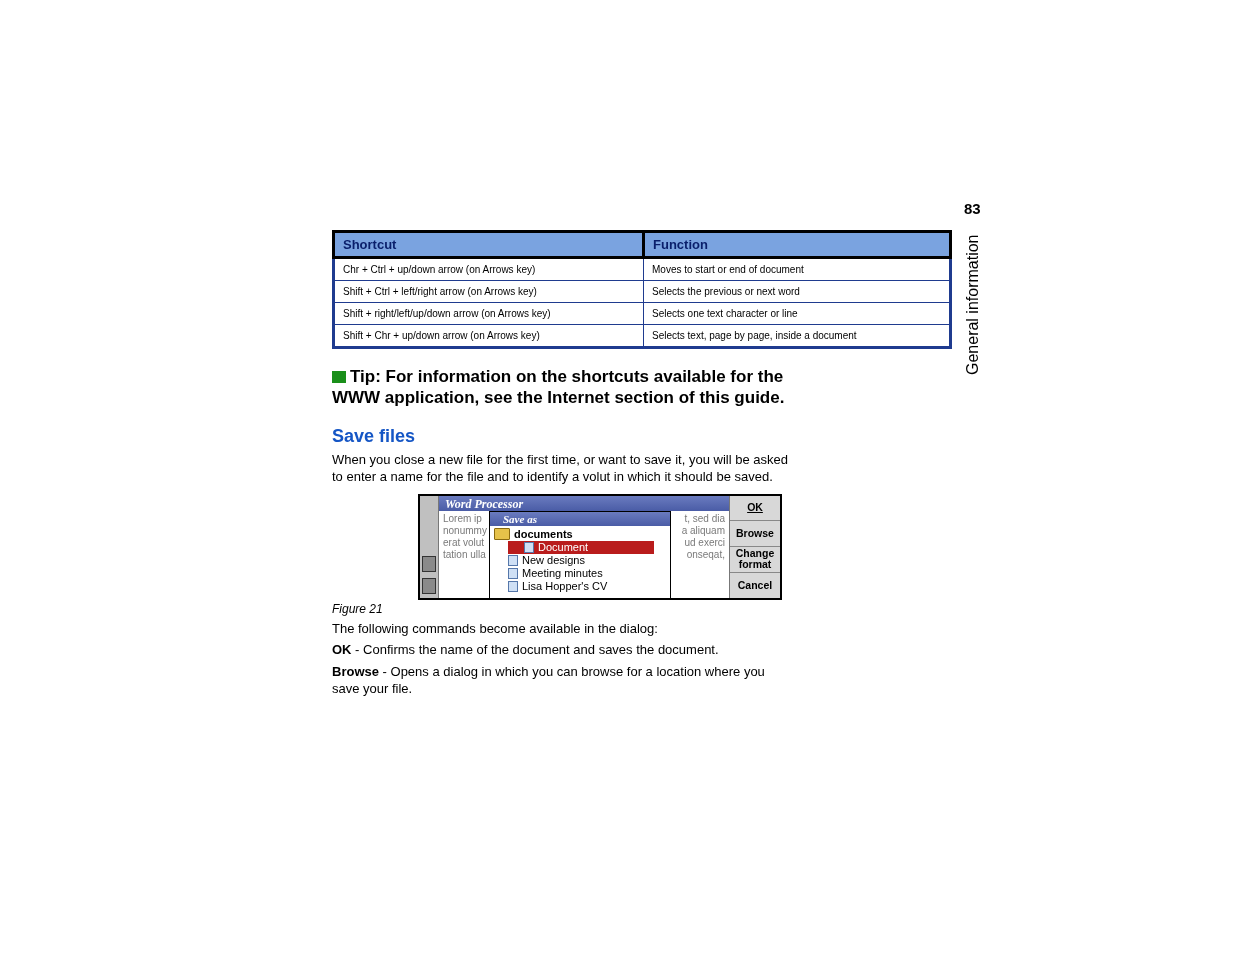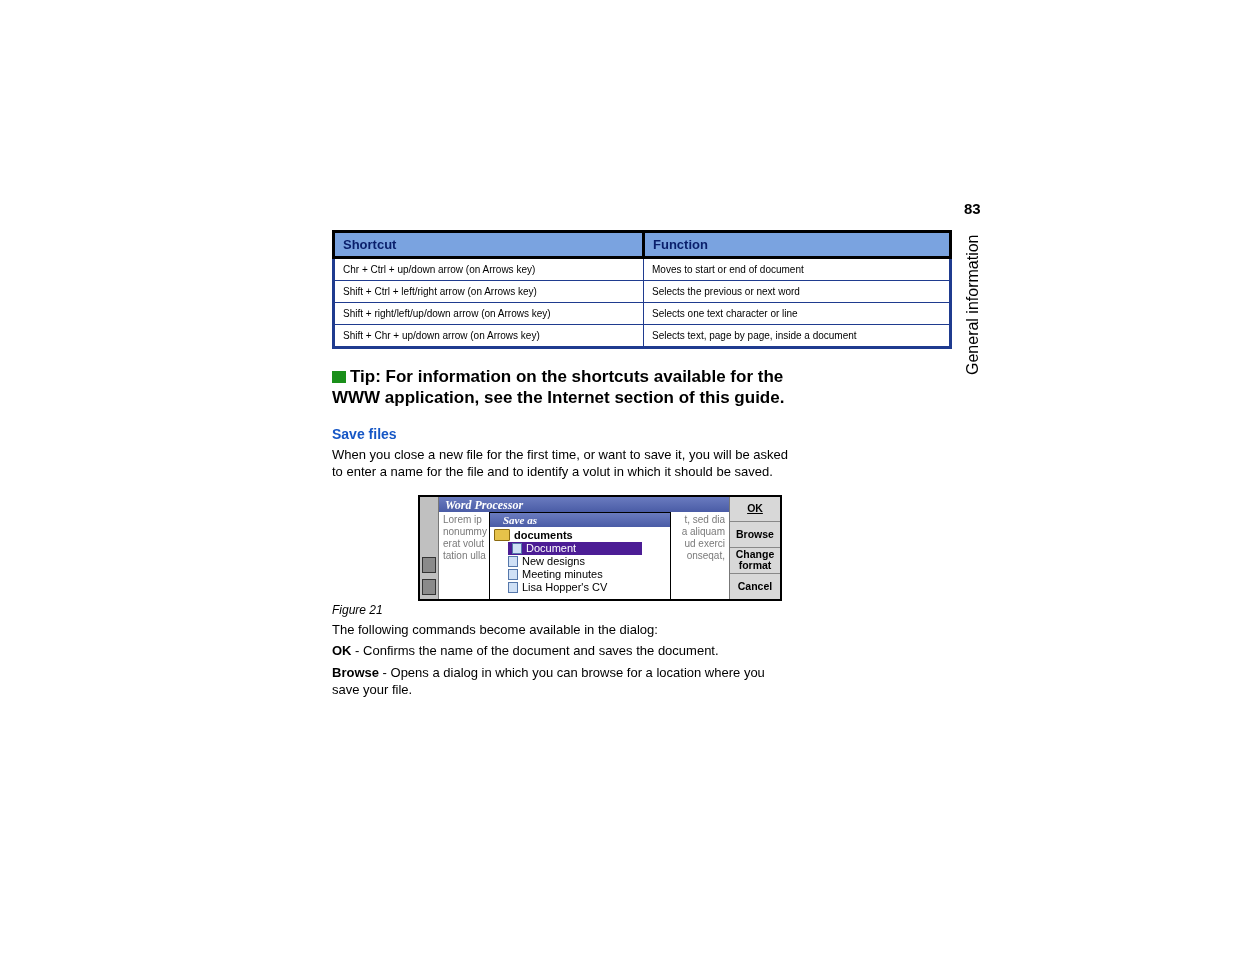--- a/index.html
+++ b/index.html
@@ -7,42 +7,42 @@
   .content{position:absolute;left:332px;top:230px;width:620px;}
   .pg-num{position:absolute;left:964px;top:200px;font-weight:bold;font-size:15px;}
   .side-label{position:absolute;left:964px;top:225px;width:20px;height:160px;font-size:16px;}
   .side-label span{display:block;transform:rotate(-90deg) translate(-150px,0);transform-origin:left top;white-space:nowrap;}
   table.shortcuts{border-collapse:collapse;width:620px;border:3px solid #1f3b8f;}
   table.shortcuts th{background:#7aa3e0;color:#0a1f6b;font-weight:bold;text-align:left;font-size:13px;padding:4px 8px;border:3px solid #000000;}
   table.shortcuts td{font-size:10px;padding:5px 8px;border:1px solid #1f3b8f;}
   table.shortcuts col.c1{width:310px;}
   .tip{font-size:17px;font-weight:bold;max-width:460px;line-height:1.25;}
   .tip .green-sq{display:inline-block;width:14px;height:12px;background:#1a8f1a;margin-right:4px;vertical-align:-1px;}
-  h2.save{color:#1556c5;font-size:14px;margin:14px 0 4px 0;font-weight:bold;}
+  h2.save{color:#1556c5;font-size:18px;margin:14px 0 4px 0;font-weight:bold;}
   p.body{font-size:13px;margin:4px 0;max-width:460px;line-height:1.35;}
   p.body b{font-weight:bold;}
   .fig-caption{font-size:12px;font-style:italic;margin-top:2px;}
   
-  .figure-wrap{margin-top:14px;margin-left:86px;}
+  .figure-wrap{margin-top:8px;margin-left:86px;}
   .device{border:2px solid #000;width:360px;height:102px;display:flex;background:#fff;}
   .dev-left{width:18px;background:#c0c0c0;border-right:1px solid #777;display:flex;flex-direction:column;align-items:center;justify-content:flex-end;gap:6px;padding-bottom:4px;}
   .dev-left .tb{width:12px;height:14px;background:#8a8a8a;border:1px solid #333;}
   .dev-main{flex:1;position:relative;overflow:hidden;}
   .dev-title{background:linear-gradient(#6a7bbf,#4a5ca6);color:#fff;font-family:Georgia,'Times New Roman',serif;font-style:italic;font-weight:bold;font-size:12px;padding:1px 6px;height:15px;box-sizing:border-box;}
   .dev-body{position:absolute;top:15px;left:0;right:0;bottom:0;padding:2px 4px;font-size:10px;color:#7a7a7a;font-family:Arial,sans-serif;}
   .lorem-l{position:absolute;left:4px;top:2px;line-height:12px;}
   .lorem-r{position:absolute;right:4px;top:2px;text-align:right;line-height:12px;}
   .dialog{position:absolute;left:50px;top:0;width:180px;height:87px;border:1px solid #000;background:#fff;}
   .dialog-title{background:linear-gradient(#6a7bbf,#4a5ca6);color:#fff;font-weight:bold;font-style:italic;font-size:11px;padding:1px 13px;font-family:Georgia,serif;}
   .dialog-body{padding:2px 4px;font-family:Arial,sans-serif;}
   .folder-row{display:flex;align-items:center;gap:4px;font-size:11px;font-weight:bold;color:#000;}
   .folder-ico{width:14px;height:10px;background:#e6c24a;border:1px solid #8a6a10;border-radius:1px;}
   .list{margin-left:14px;margin-top:1px;}
   .list .row{display:flex;align-items:center;gap:4px;font-size:11px;color:#000;height:13px;}
-  .list .row.sel{background:#4c1d95;color:#fff;width:130px;padding-left:4px;}
+  .list .row.sel{background:#b91c1c;color:#fff;width:130px;padding-left:16px;}
   .doc-ico{width:10px;height:11px;background:#cfe0f5;border:1px solid #5577aa;box-sizing:border-box;}
   .dev-right{width:50px;background:#d8d8d8;border-left:1px solid #777;display:flex;flex-direction:column;}
   .dev-right .btn{flex:1;display:flex;align-items:center;justify-content:center;font-family:Arial,sans-serif;font-size:10.5px;font-weight:bold;border-bottom:1px solid #888;text-align:center;line-height:1.05;padding:0 2px;}
   .dev-right .btn.u{text-decoration:underline;}
   .dev-right .btn:last-child{border-bottom:none;}
 </style>
 </head>
 <body>
 
 <div class="page">

